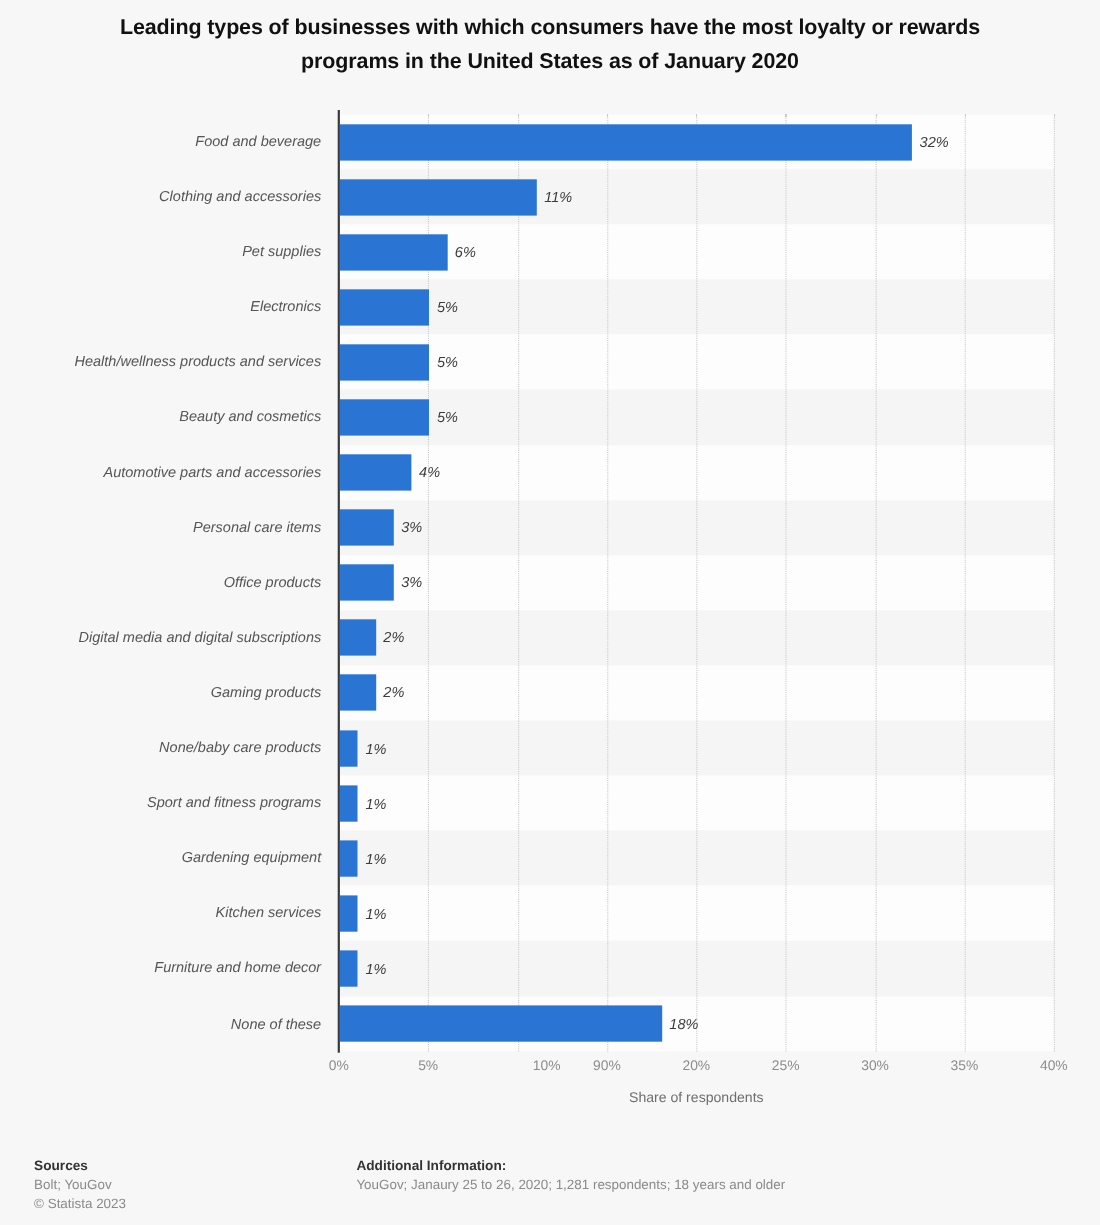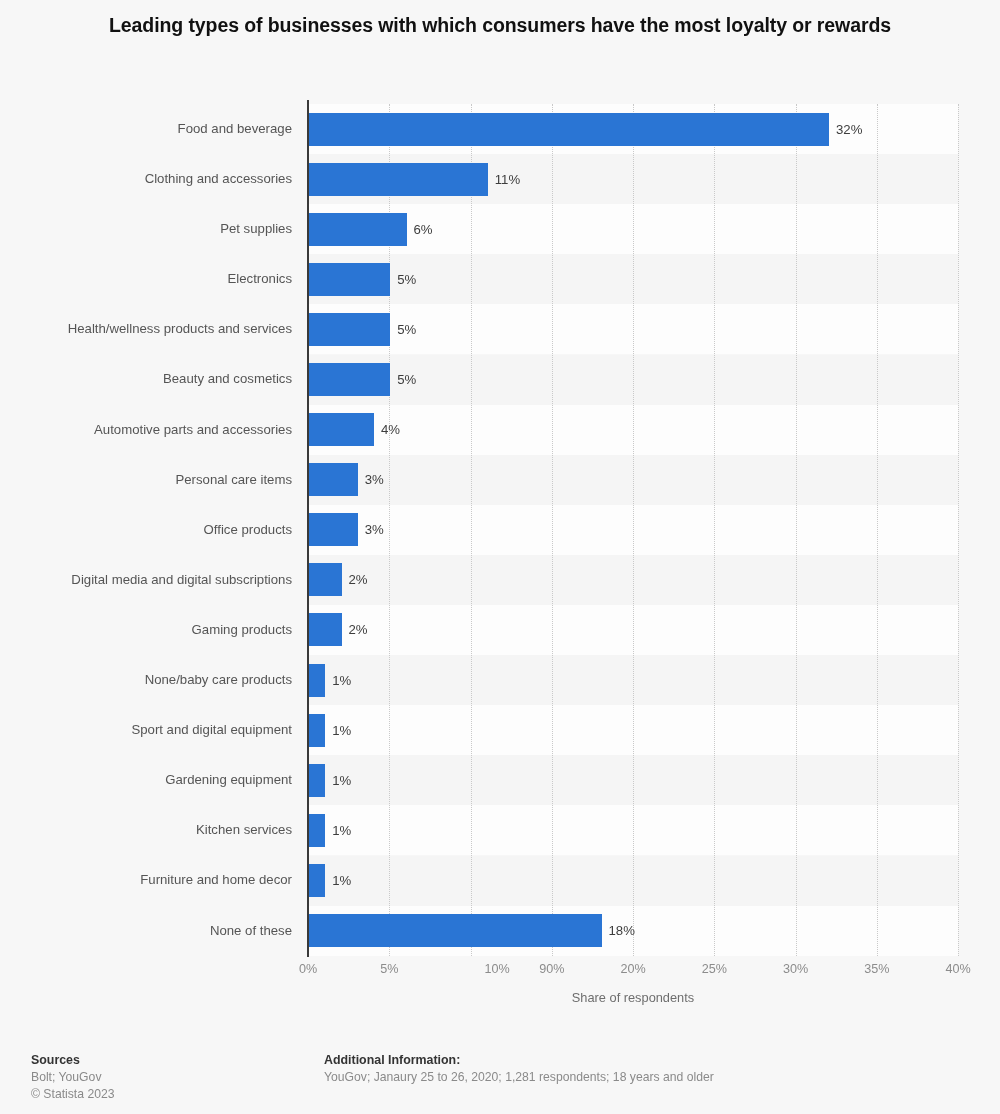--- a/index.html
+++ b/index.html
@@ -88,20 +88,21 @@
   
   .rows {
     position: absolute;
     left: 0;
     top: 104px;
     width: 1000px;
   }
   .row {
     position: relative;
     height: 50.1px;
+    font-style: italic;
   }
   .cat-label {
     position: absolute;
     right: 708px;           
     top: 0;
     height: 50.1px;
     line-height: 50.1px;
     font-size: 13.2px;
     color: #555555;
     white-space: nowrap;
@@ -178,20 +179,21 @@
     color: #8a8a8a;
     line-height: 16.5px;
     white-space: nowrap;
   }
 </style>
 </head>
 <body>
 
 <div class="title-block">
   <div class="title-line">Leading types of businesses with which consumers have the most loyalty or rewards</div>
+  <div class="title-line">programs in the United States as of January 2020</div>
 </div>
 
 <div class="chart-area">
 
   <div class="plot">
     <div class="plot-bands" id="plot-bands">
         <div class="band odd" style="top: 0px;"></div>
         <div class="band even" style="top: 50.1px;"></div>
         <div class="band odd" style="top: 100.2px;"></div>
         <div class="band even" style="top: 150.3px;"></div>
@@ -303,21 +305,21 @@
         </div>
       </div>
       <div class="row">
         <div class="cat-label">None/baby care products</div>
         <div class="bar-wrap">
           <div class="bar" style="width: 16.25px; background: rgb(42, 117, 212);"></div>
           <div class="bar-value" style="left: 16.25px;">1%</div>
         </div>
       </div>
       <div class="row">
-        <div class="cat-label">Sport and digital equipment</div>
+        <div class="cat-label">Sport and fitness programs</div>
         <div class="bar-wrap">
           <div class="bar" style="width: 16.25px; background: rgb(42, 117, 212);"></div>
           <div class="bar-value" style="left: 16.25px;">1%</div>
         </div>
       </div>
       <div class="row">
         <div class="cat-label">Gardening equipment</div>
         <div class="bar-wrap">
           <div class="bar" style="width: 16.25px; background: rgb(42, 117, 212);"></div>
           <div class="bar-value" style="left: 16.25px;">1%</div>

